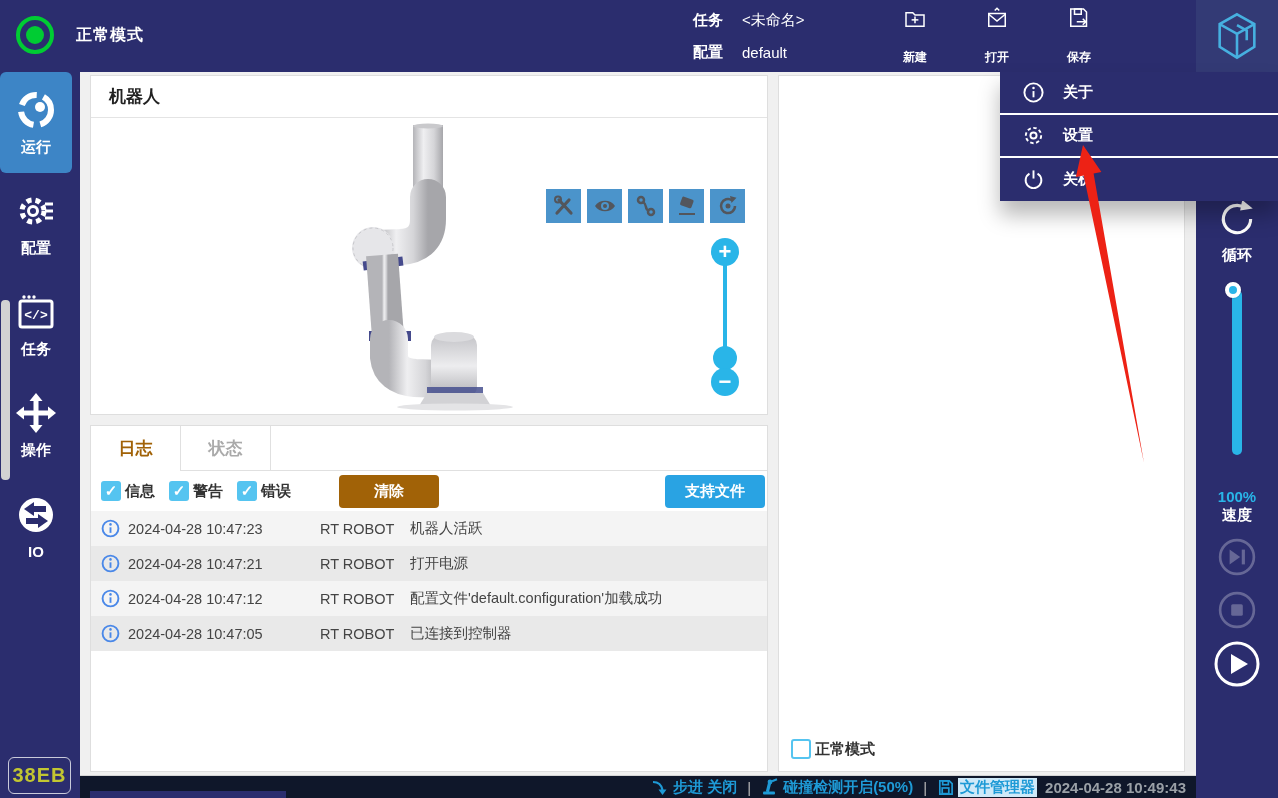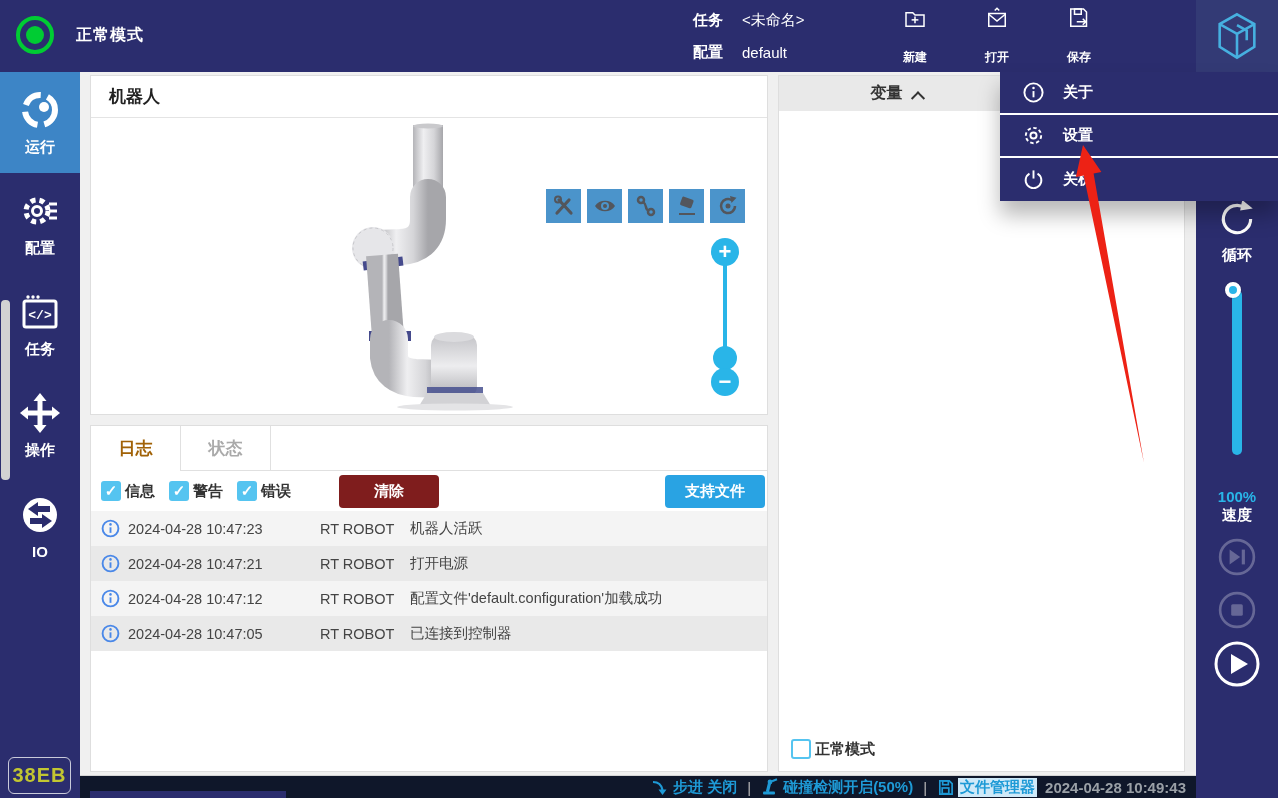--- a/index.html
+++ b/index.html
@@ -15,21 +15,21 @@
   .taskcfg .row { display:flex; height:24px; align-items:center; margin-bottom:8px; }
   .taskcfg .lbl { font-weight:bold; }
   .taskcfg .val { margin-left:19px; }
   .tb-actions { position:absolute; left:884px; top:6px; display:flex; gap:20px; }
   .tb-action { width:62px; height:60px; display:flex; flex-direction:column; align-items:center; cursor:pointer; }
   .tb-action .lb { color:#fff; font-size:12px; font-weight:bold; margin-top:19px; }
   .logo-tile { position:absolute; right:0; top:0; width:82px; height:72px; background:#333a75; display:flex; align-items:center; justify-content:center; }
 
   
   .lsidebar { position:absolute; left:0; top:72px; width:80px; height:726px; background:#2b2d6e; }
-  .nav-item { width:80px; height:101px; display:flex; flex-direction:column; align-items:center; justify-content:center; cursor:pointer; }
+  .nav-item { width:72px; height:101px; display:flex; flex-direction:column; align-items:center; justify-content:center; cursor:pointer;border-radius:6px; }
   .nav-item.active { background:#3d85c6; }
   .nav-item .lb { color:#fff; font-size:15px; font-weight:bold; margin-top:6px; }
   .badge-box { position:absolute; left:8px; bottom:4px; width:63px; height:37px; border:1px solid rgba(255,255,255,.75); border-radius:6px; display:flex; align-items:center; justify-content:center; color:#c2c631; font-size:20px; font-weight:bold; letter-spacing:1px; }
 
   
   .card { position:absolute; background:#fff; border:1px solid #dedede; }
   .robot-card { left:90px; top:75px; width:678px; height:340px; }
   .robot-title { height:42px; line-height:42px; padding-left:18px; font-size:17px; font-weight:bold; color:#222; border-bottom:1px solid #e4e4e4; }
   .robot-view { position:relative; width:100%; height:296px; }
   .view-toolbar { position:absolute; left:455px; top:71px; display:flex; gap:6px; }
@@ -43,21 +43,21 @@
   .tabrow { display:flex; height:45px; }
   .tab { width:90px; display:flex; align-items:center; justify-content:center; font-size:17px; font-weight:bold; cursor:pointer; border-right:1px solid #e0e0e0; }
   .tab.active { color:#a16207; }
   .tab.inactive { color:#aaa; border-bottom:1px solid #e0e0e0; }
   .tabrest { flex:1; border-bottom:1px solid #e0e0e0; }
   .filterrow { display:flex; align-items:center; height:40px; padding:0 2px 0 10px; }
   .ckgroup { display:flex; align-items:center; margin-right:14px; cursor:pointer; }
   .ckbox { width:20px; height:20px; border-radius:3px; background:#55c4f0; color:#fff; font-size:15px; font-weight:bold; display:flex; align-items:center; justify-content:center; }
   .ckbox.empty { background:#fff; border:2px solid #55c4f0; }
   .cklabel { font-size:15px; font-weight:bold; color:#333; margin-left:4px; }
-  .clear-btn { width:100px; height:33px; border:none; border-radius:4px; background:#7f1d1d; color:#fff; font-size:15px; font-weight:bold; margin-left:34px; cursor:pointer; font-family:inherit; }
+  .clear-btn { width:100px; height:33px; border:none; border-radius:4px; background:#a16207; color:#fff; font-size:15px; font-weight:bold; margin-left:34px; cursor:pointer; font-family:inherit; }
   .support-btn { width:100px; height:33px; border:none; border-radius:4px; background:#29a3e3; color:#fff; font-size:15px; font-weight:bold; margin-left:auto; cursor:pointer; font-family:Liberation Sans, sans-serif; }
   .logrow { display:flex; align-items:center; height:35px; padding-left:10px; font-size:14.5px; color:#444; }
   .logrow:nth-child(odd){ background:#f4f4f4; }
   .logrow:nth-child(even){ background:#e9e9e9; }
   .logrow .t { width:150px; margin-left:8px; }
   .logrow .s { width:80px; margin-left:42px; }
   .logrow .m { margin-left:10px; }
 
   .vars-card { left:778px; top:75px; width:407px; height:697px; }
   .vars-header { height:35px; background:#e9e9e9; display:flex; align-items:center; justify-content:center; padding-right:170px; font-size:16px; font-weight:bold; color:#333; cursor:pointer; }
@@ -357,24 +357,20 @@
           <circle cx="12" cy="6.8" r="1.6" fill="#4a88e8"></circle>
         </svg>
         <span class="t">2024-04-28 10:47:05</span>
         <span class="s">RT ROBOT</span>
         <span class="m">已连接到控制器</span>
       </div>
     </div>
   </div>
 
   <div class="card vars-card">
-    <div class="vars-header">
-      <span>变量</span>
-      <span class="chev-up"></span>
-    </div>
     <div class="waypoints">
       <span class="ckbox empty"></span>
       <span class="cklabel">正常模式</span>
     </div>
   </div>
 
   <div class="vscroll"></div>
   <div class="vthumb"></div>
 
   <div class="rsidebar">

